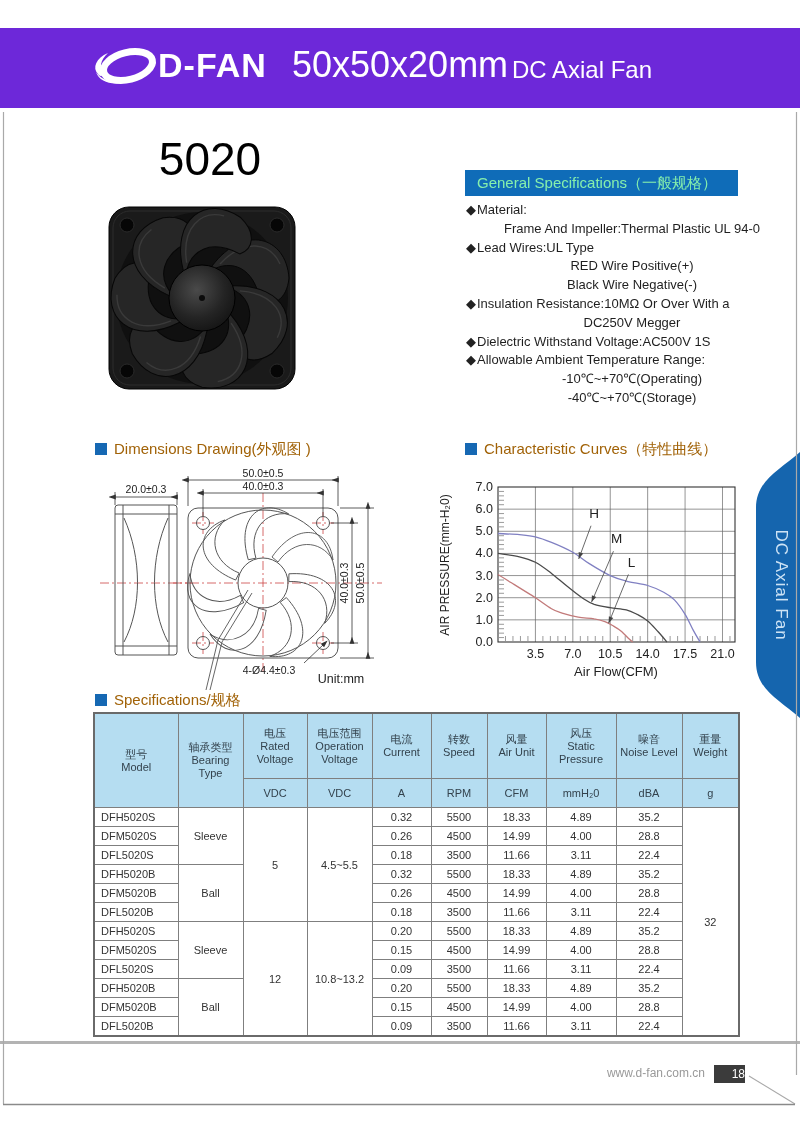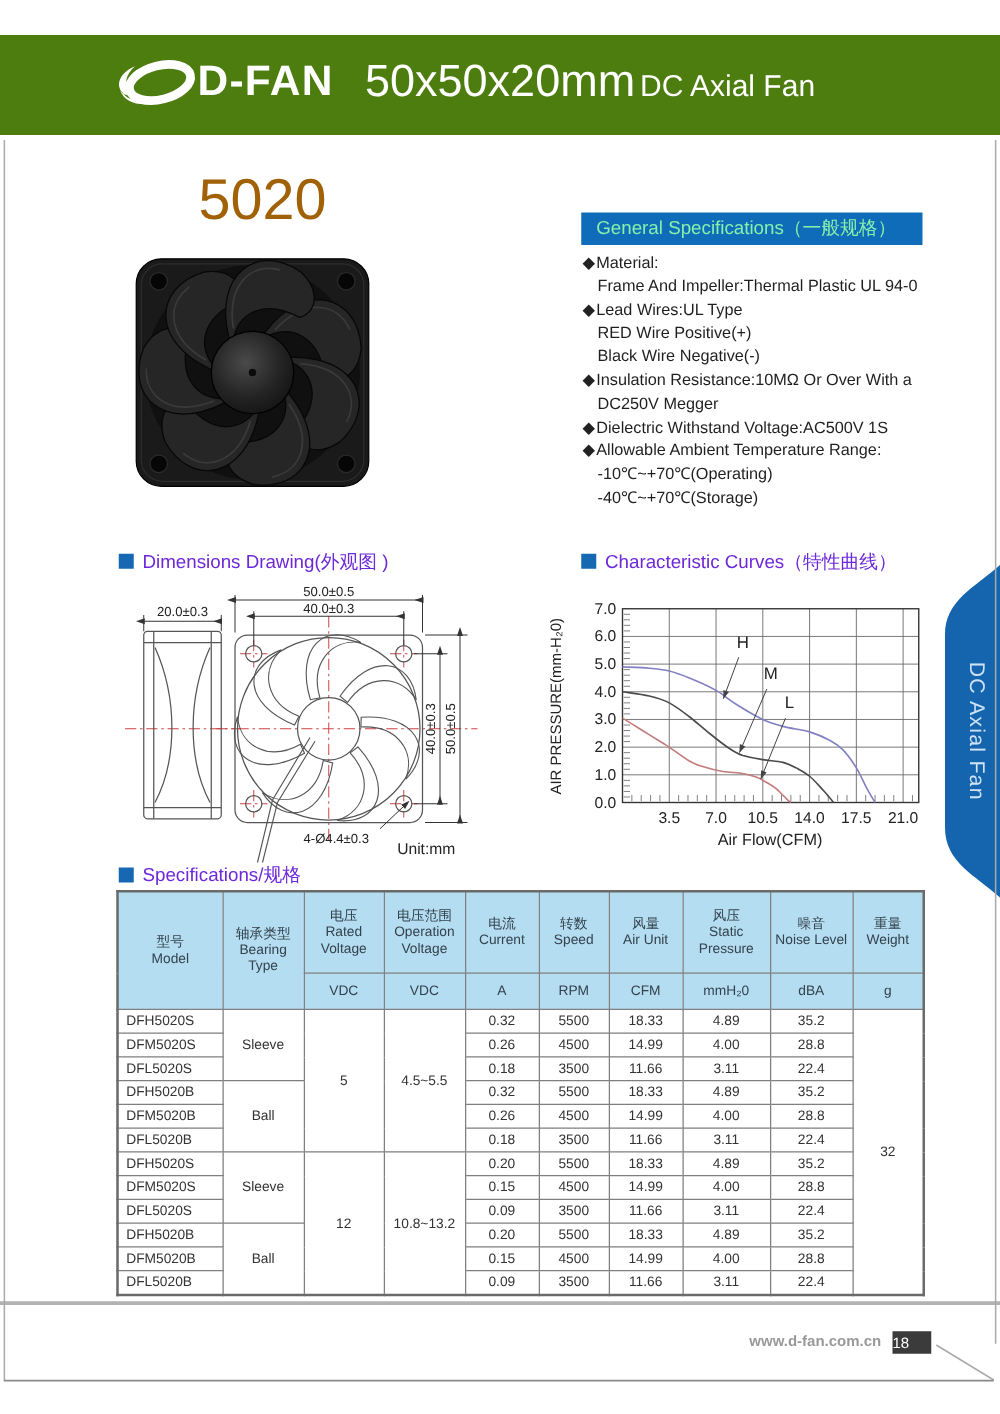--- a/index.html
+++ b/index.html
@@ -1,43 +1,43 @@
 <!DOCTYPE html>
 <html><head>
 <meta charset="utf-8">
 <style>
   html,body{margin:0;padding:0;background:#fff;}
   .page{position:relative;width:800px;height:1131px;background:#fff;
         font-family:"Liberation Sans",sans-serif;overflow:hidden;}
   
-  .band{position:absolute;left:0;top:28px;width:800px;height:80px;background:#4d7c0f;}
+  .band{position:absolute;left:0;top:28px;width:800px;height:80px;background:#6d28d9;}
   .brand{position:absolute;left:158px;top:18px;color:#fff;font-size:34px;font-weight:bold;letter-spacing:1px;}
   .size-title{position:absolute;left:292px;top:16px;color:#fff;font-size:36px;font-weight:normal;}
   .sub-title{position:absolute;left:512px;top:28px;color:#fff;font-size:24px;}
   .logo{position:absolute;left:88px;top:10px;}
   
   .model-no{position:absolute;left:150px;top:132px;width:120px;text-align:center;
-            font-size:46px;color:#a16207;}
+            font-size:46px;color:#000000;}
   .fan-photo{position:absolute;left:104px;top:198px;}
   
   .gs-bar{position:absolute;left:465px;top:170px;width:273px;height:26px;background:#0f6cb8;
           color:#86efac;font-size:15px;line-height:26px;padding-left:12px;box-sizing:border-box;}
   .gs-list{position:absolute;left:466px;top:201px;width:320px;font-size:13px;color:#1f1f1f;}
   .gs-list .line{height:18.8px;line-height:18.8px;white-space:nowrap;}
-  .gs-list .cont{padding-left:12px;}
+  .gs-list .cont{padding-left:12px;text-align:center;}
   .gs-list .b{color:#222;margin-right:1px;}
   
-  .sec{position:absolute;font-size:15px;color:#6d28d9;}
+  .sec{position:absolute;font-size:15px;color:#a16207;}
   .sec .sq{display:inline-block;width:12px;height:12px;background:#1668b3;margin-right:7px;
            vertical-align:-1px;}
   
   .site{position:absolute;left:480px;top:1066px;width:225px;text-align:right;
-        font-size:12px;color:#999;font-weight:bold;}
+        font-size:12px;color:#999;}
   .pageno{position:absolute;left:714px;top:1065px;width:31px;height:18px;background:#3b3b3b;
-          color:#fff;font-size:12px;text-align:left;line-height:18px;}
+          color:#fff;font-size:12px;text-align:right;line-height:18px;}
   
   .spec-table{position:absolute;left:93px;top:712px;border-collapse:collapse;table-layout:fixed;
               font-size:11px;color:#333;}
   .spec-table th,.spec-table td{border:1px solid #7f7f7f;text-align:center;padding:0;}
   .spec-table th{background:#b5ddf1;font-weight:normal;color:#33424d;white-space:pre-line;line-height:13px;}
   .spec-table thead tr:first-child th{height:64px;}
   .spec-table thead tr:last-child th{height:28px;}
   .spec-table td{height:18px;}
   .spec-table td.model{text-align:left;padding-left:6px;}
   .spec-table{border:2px solid #6a6a6a;}

